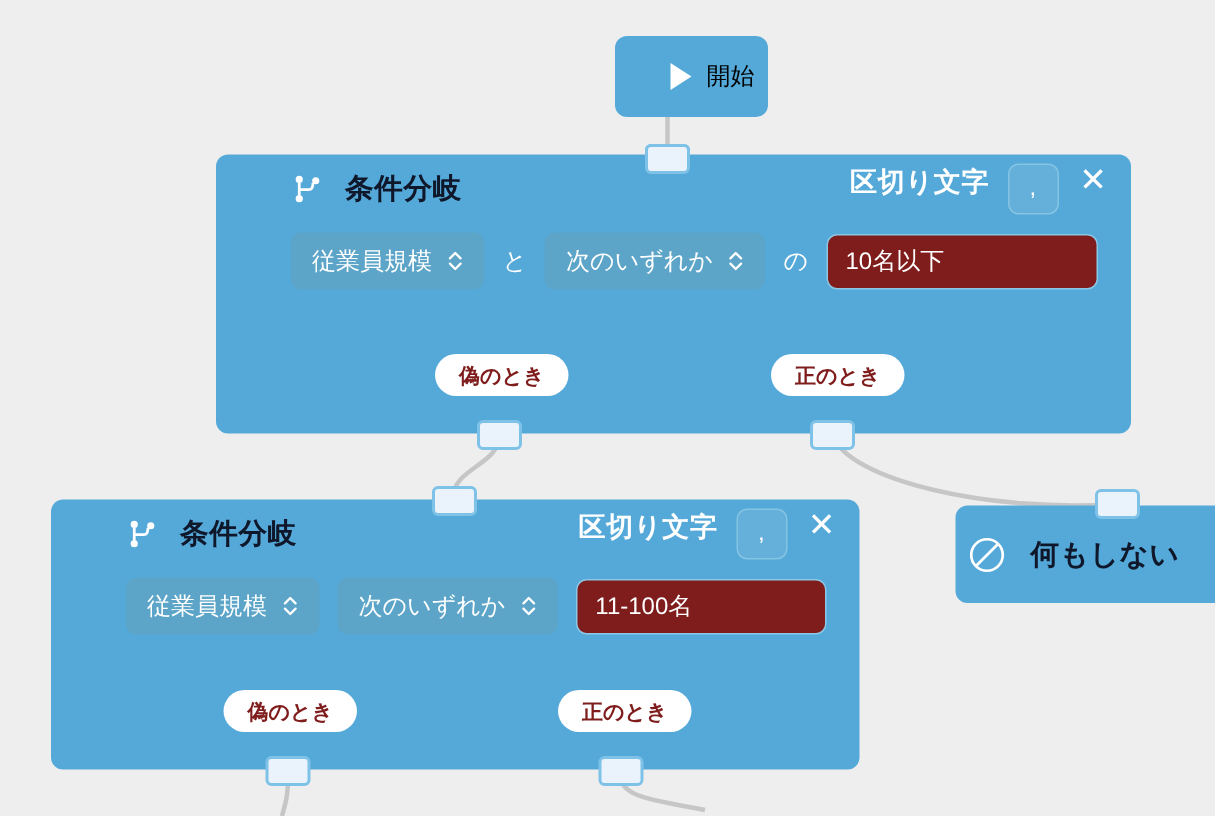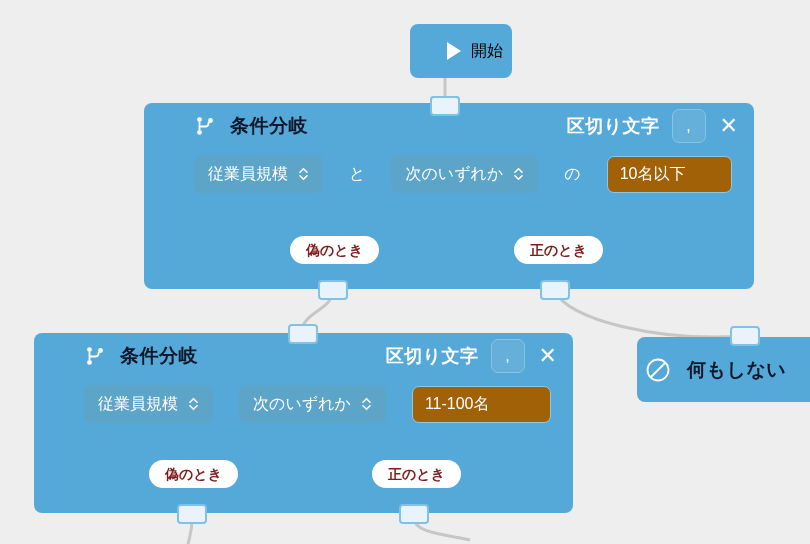--- a/index.html
+++ b/index.html
@@ -68,21 +68,21 @@
   }
   .node-title {
     color: #0f172a;
     font-size: 19px;
     font-weight: 700;
     letter-spacing: 0.5px;
   }
   .header-right {
     margin-left: auto;
     display: flex;
-    align-items: center;
+    align-items: flex-start;
     gap: 12px;
   }
   .delim-label {
     color: #ffffff;
     font-size: 18px;
     font-weight: 700;
     letter-spacing: 0.5px;
   }
   .delim-input {
     width: 34px;
@@ -107,21 +107,21 @@
     padding: 0 2px;
     background: none;
     border: none;
     font-family: "Liberation Sans", sans-serif;
   }
 
   
   .cond-row {
     display: flex;
     align-items: center;
-    gap: 26px;
+    gap: 12px;
     padding: 0 22px;
     margin-top: 6px;
   }
   .chip {
     display: inline-flex;
     align-items: center;
     gap: 10px;
     background: #5da5c8;
     border-radius: 7px;
     padding: 0 14px;
@@ -139,21 +139,21 @@
   .connector-word {
     color: #ffffff;
     font-size: 16px;
     white-space: nowrap;
   }
   .value-input {
     flex: 1;
     min-width: 0;
     height: 37px;
     border-radius: 7px;
-    background: #a16207;
+    background: #7f1d1d;
     border: 1px solid #8cc8e6;
     box-sizing: border-box;
     color: #ffffff;
     font-size: 16px;
     font-family: "Liberation Sans", sans-serif;
     padding: 0 12px;
   }
 
   
   .pill {

